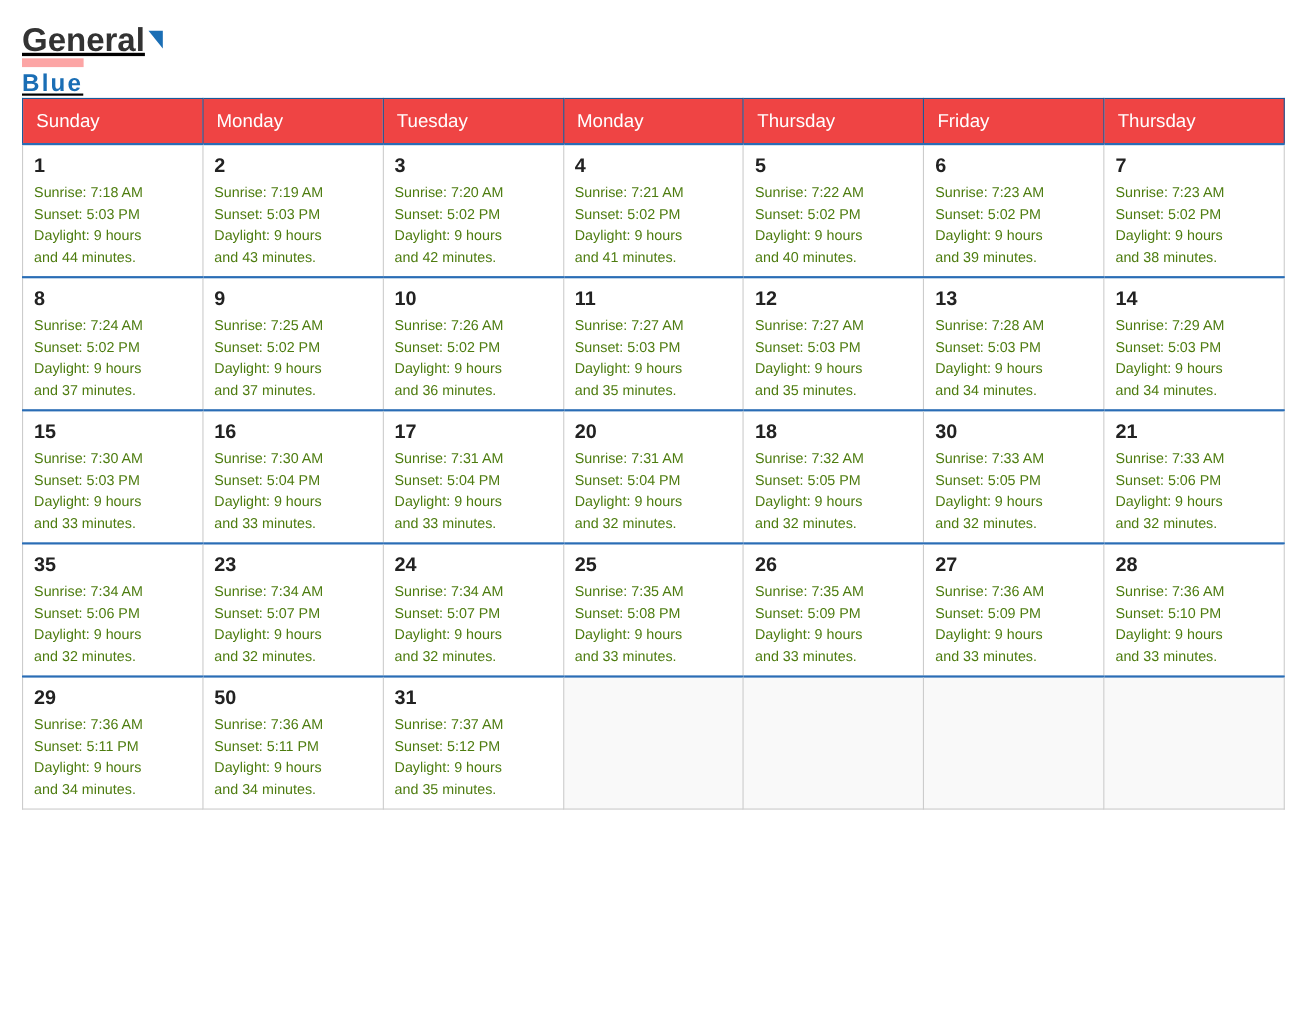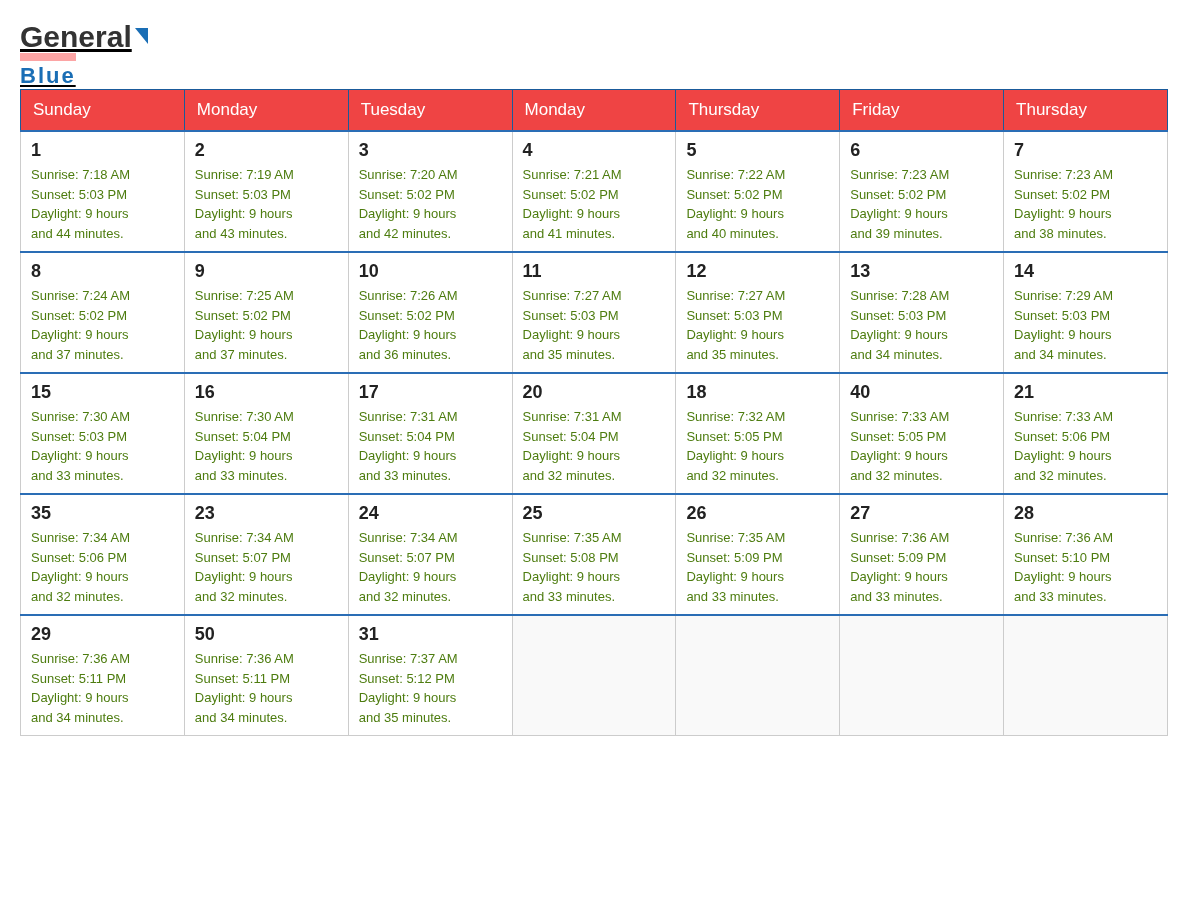--- a/index.html
+++ b/index.html
@@ -180,21 +180,21 @@
         </td>
         <td>
           <div class="day-number">20</div>
           <div class="day-info">Sunrise: 7:31 AM<br>Sunset: 5:04 PM<br>Daylight: 9 hours<br>and 32 minutes.</div>
         </td>
         <td>
           <div class="day-number">18</div>
           <div class="day-info">Sunrise: 7:32 AM<br>Sunset: 5:05 PM<br>Daylight: 9 hours<br>and 32 minutes.</div>
         </td>
         <td>
-          <div class="day-number">40</div>
+          <div class="day-number">30</div>
           <div class="day-info">Sunrise: 7:33 AM<br>Sunset: 5:05 PM<br>Daylight: 9 hours<br>and 32 minutes.</div>
         </td>
         <td>
           <div class="day-number">21</div>
           <div class="day-info">Sunrise: 7:33 AM<br>Sunset: 5:06 PM<br>Daylight: 9 hours<br>and 32 minutes.</div>
         </td>
       </tr>
       <tr class="week-row">
         <td>
           <div class="day-number">35</div>

